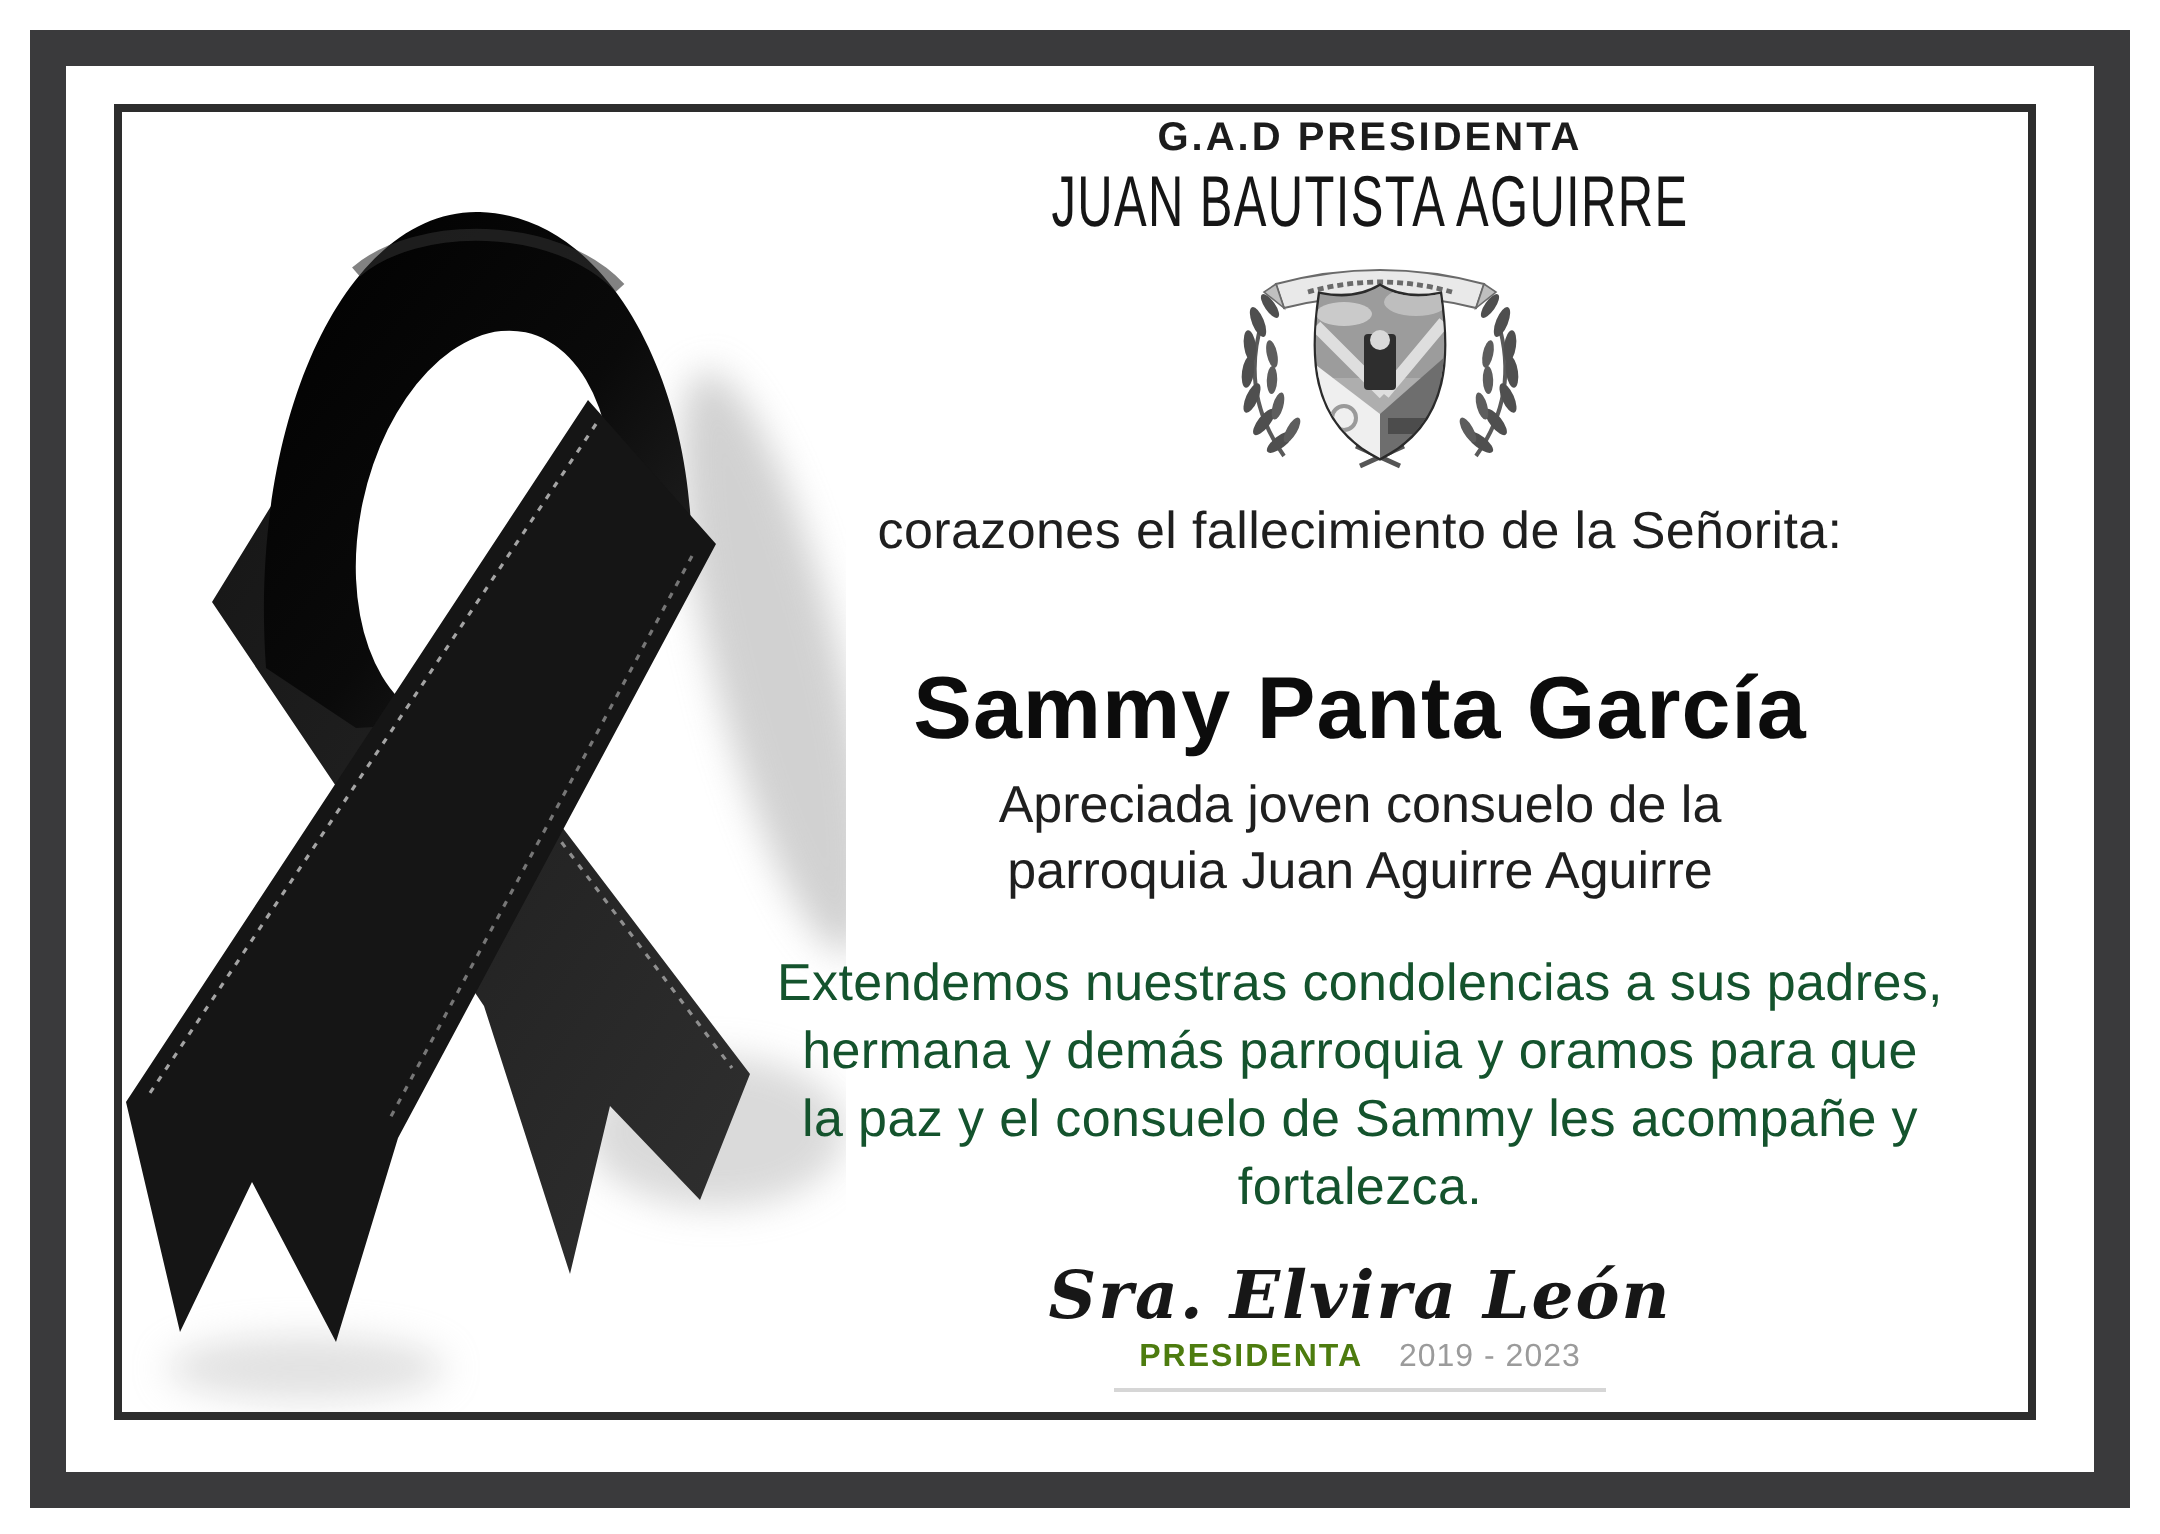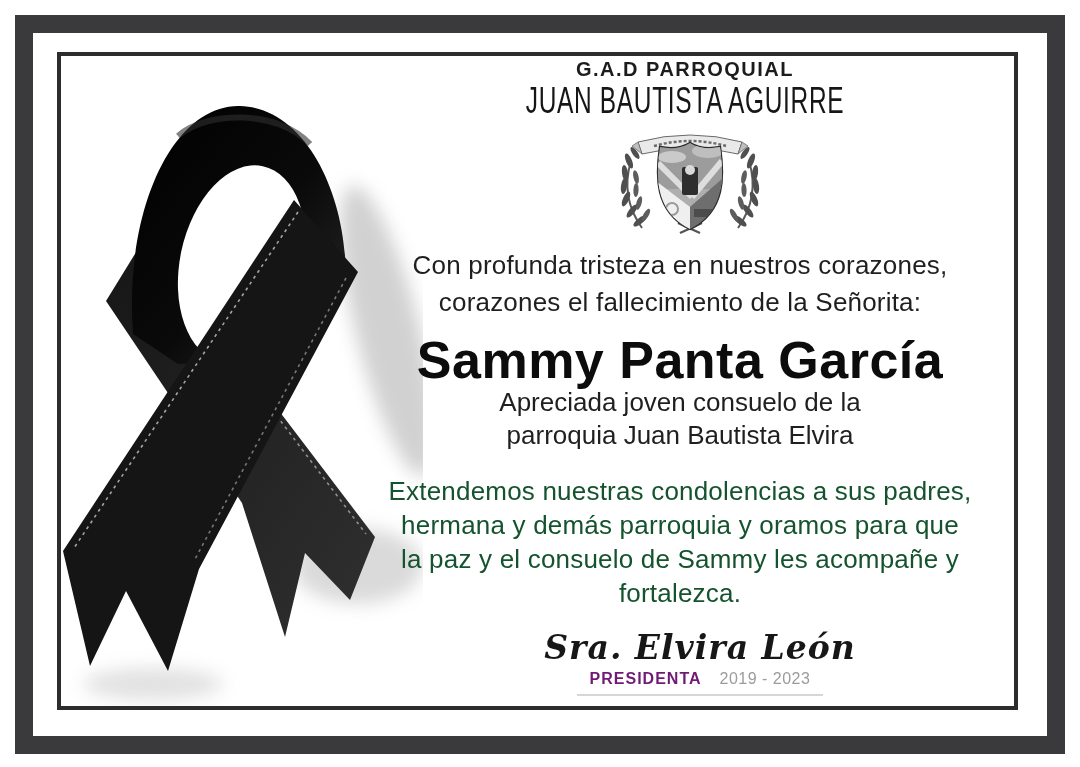--- a/index.html
+++ b/index.html
@@ -10,28 +10,28 @@
   .frame-inner{position:absolute;left:57px;top:52px;right:62px;bottom:57px;
        border:4px solid #2d2d2d;background:#ffffff;}
   .ribbon{position:absolute;left:58px;top:96px;width:365px;height:610px;}
   .header{position:absolute;left:380px;top:58px;width:610px;text-align:center;}
   .org-line{font-size:20px;font-weight:bold;letter-spacing:1.5px;color:#1c1c1c;}
   .parish-line{font-size:36px;font-weight:400;letter-spacing:1px;color:#161616;
        transform:scaleX(0.68);transform-origin:50% 50%;white-space:nowrap;line-height:1.0;margin-top:2px;}
   .crest{position:absolute;left:610px;top:124px;width:160px;height:114px;}
   .textcol{position:absolute;left:350px;width:660px;text-align:center;}
   .intro{top:247px;font-size:26px;line-height:37px;color:#1f1f1f;letter-spacing:0.2px;}
-  .name{top:330px;font-size:52px;font-weight:bold;color:#0c0c0c;letter-spacing:0.5px;}
+  .name{top:330px;font-size:44px;font-weight:bold;color:#0c0c0c;letter-spacing:0.5px;}
   .subtitle{top:386px;font-size:26px;line-height:33px;color:#1f1f1f;}
   .bodytext{top:474px;font-size:26px;line-height:34px;color:#14532d;letter-spacing:0.2px;}
-  .signature{position:absolute;left:430px;top:628px;width:540px;text-align:center;}
+  .signature{position:absolute;left:410px;top:628px;width:540px;text-align:center;}
   .sig-script{font-family:"DejaVu Serif","Liberation Serif",serif;font-style:italic;font-weight:bold;
        font-size:33px;color:#171717;letter-spacing:1px;}
   .sig-title{margin-top:3px;font-size:16px;letter-spacing:0.5px;}
-  .sig-title .role{font-weight:bold;color:#701a75;letter-spacing:1px;text-align:center;}
+  .sig-title .role{font-weight:bold;color:#4d7c0f;letter-spacing:1px;text-align:center;}
   .sig-title .years{color:#9b9b9b;font-weight:normal;margin-left:13px;}
   .sig-rule{width:246px;height:0;border-top:2px solid #d6d6d6;margin:6px auto 0 auto;}
 </style>
 </head>
 <body>
 
 <div class="frame-outer"></div>
 <div class="frame-inner"></div>
 
 <svg class="ribbon" viewBox="0 0 365 610" xmlns="http://www.w3.org/2000/svg">
@@ -60,21 +60,21 @@
   <path d="M75,238 C66,112 116,8 182,10 C252,12 294,110 287,198 L232,262 L120,268 Z" fill="url(#loopGrad)"></path>
   <ellipse cx="184" cy="168" rx="62" ry="100" transform="rotate(12 184 168)" fill="#ffffff"></ellipse>
   <path d="M120,40 C150,14 220,14 252,48" stroke="#2e2e2e" stroke-width="6" fill="none" opacity="0.6"></path>
 
   <path d="M236,104 L5,455 L32,570 L68,495 L110,575 L141,473 L300,176 Z" fill="#151515"></path>
   <path d="M240,116 L16,452" stroke="#bdbdbd" stroke-width="1.6" stroke-dasharray="3 4" fill="none" opacity="0.85"></path>
   <path d="M288,182 L136,465" stroke="#8f8f8f" stroke-width="1.6" stroke-dasharray="3 4" fill="none" opacity="0.8"></path>
 </svg>
 
 <div class="header">
-  <div class="org-line">G.A.D PARROQUIAL</div>
+  <div class="org-line">G.A.D PRESIDENTA</div>
   <div class="parish-line">JUAN BAUTISTA AGUIRRE</div>
 </div>
 
 <svg class="crest" viewBox="0 0 160 112" xmlns="http://www.w3.org/2000/svg">
   <defs>
     <clipPath id="shieldClip">
       <path d="M80,18 C70,24 60,24 50,22 C46,50 44,86 80,104 C116,86 114,50 110,22 C100,24 90,24 80,18 Z"></path>
     </clipPath>
     <g id="laurelL">
       <path d="M32,103 Q10,72 21,36" stroke="#5a5a5a" stroke-width="2" fill="none"></path>
@@ -110,29 +110,28 @@
     <path d="M114,52 L80,82 L80,106 C102,96 112,74 114,52 Z" fill="#6e6e6e"></path>
     <path d="M48,38 L82,72 M112,36 L82,72" stroke="#dedede" stroke-width="6"></path>
     <rect x="72" y="42" width="16" height="28" rx="2" fill="#2e2e2e"></rect>
     <circle cx="80" cy="45" r="5" fill="#d9d9d9"></circle>
     <circle cx="62" cy="84" r="6" fill="none" stroke="#9a9a9a" stroke-width="2"></circle>
     <rect x="84" y="84" width="26" height="8" fill="#4c4c4c"></rect>
   </g>
 </svg>
 
 <div class="textcol intro">
-  <div>Con profunda tristeza en nuestros corazones,</div>
   <div>corazones el fallecimiento de la Señorita:</div>
 </div>
 
 <div class="textcol name">Sammy Panta García</div>
 
 <div class="textcol subtitle">
   <div>Apreciada joven consuelo de la</div>
-  <div>parroquia Juan Bautista Elvira</div>
+  <div>parroquia Juan Aguirre Aguirre</div>
 </div>
 
 <div class="textcol bodytext">
   <div>Extendemos nuestras condolencias a sus padres,</div>
   <div>hermana y demás parroquia y oramos para que</div>
   <div>la paz y el consuelo de Sammy les acompañe y</div>
   <div>fortalezca.</div>
 </div>
 
 <div class="signature">

